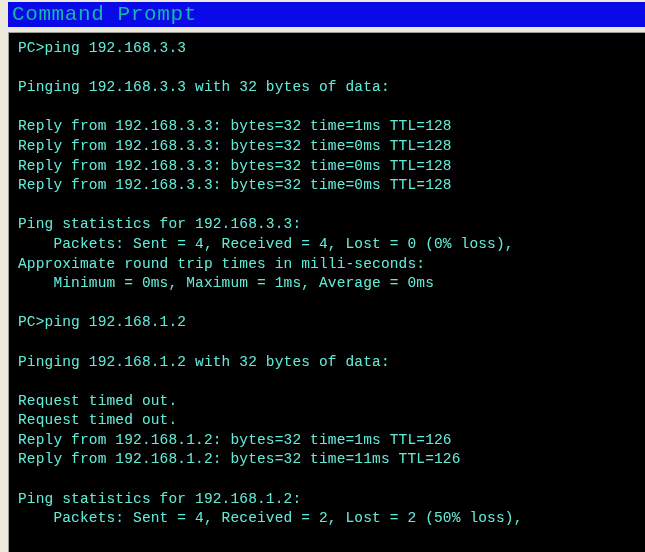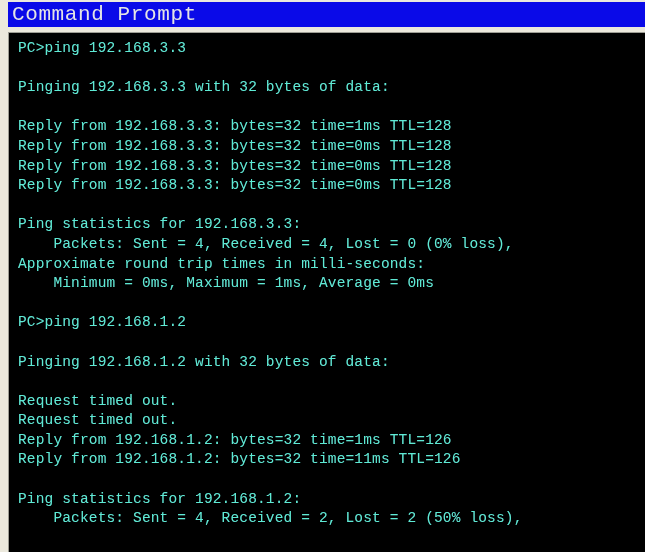--- a/index.html
+++ b/index.html
@@ -30,21 +30,21 @@
     left: 8px;
     top: 2px;
     right: 0px;
     height: 25px;
     background: #0a0ae8;
     overflow: hidden;
     white-space: nowrap;
   }
   #titlebar .title-text {
     display: block;
-    color: #e5e5e5;
+    color: #14b8a6;
     font-family: "Liberation Mono", "DejaVu Sans Mono", monospace;
     font-size: 21px;
     line-height: 25px;
     letter-spacing: 0.6px;
     padding-left: 4px;
     font-weight: normal;
     border-radius: 10px;
   }
 
   

